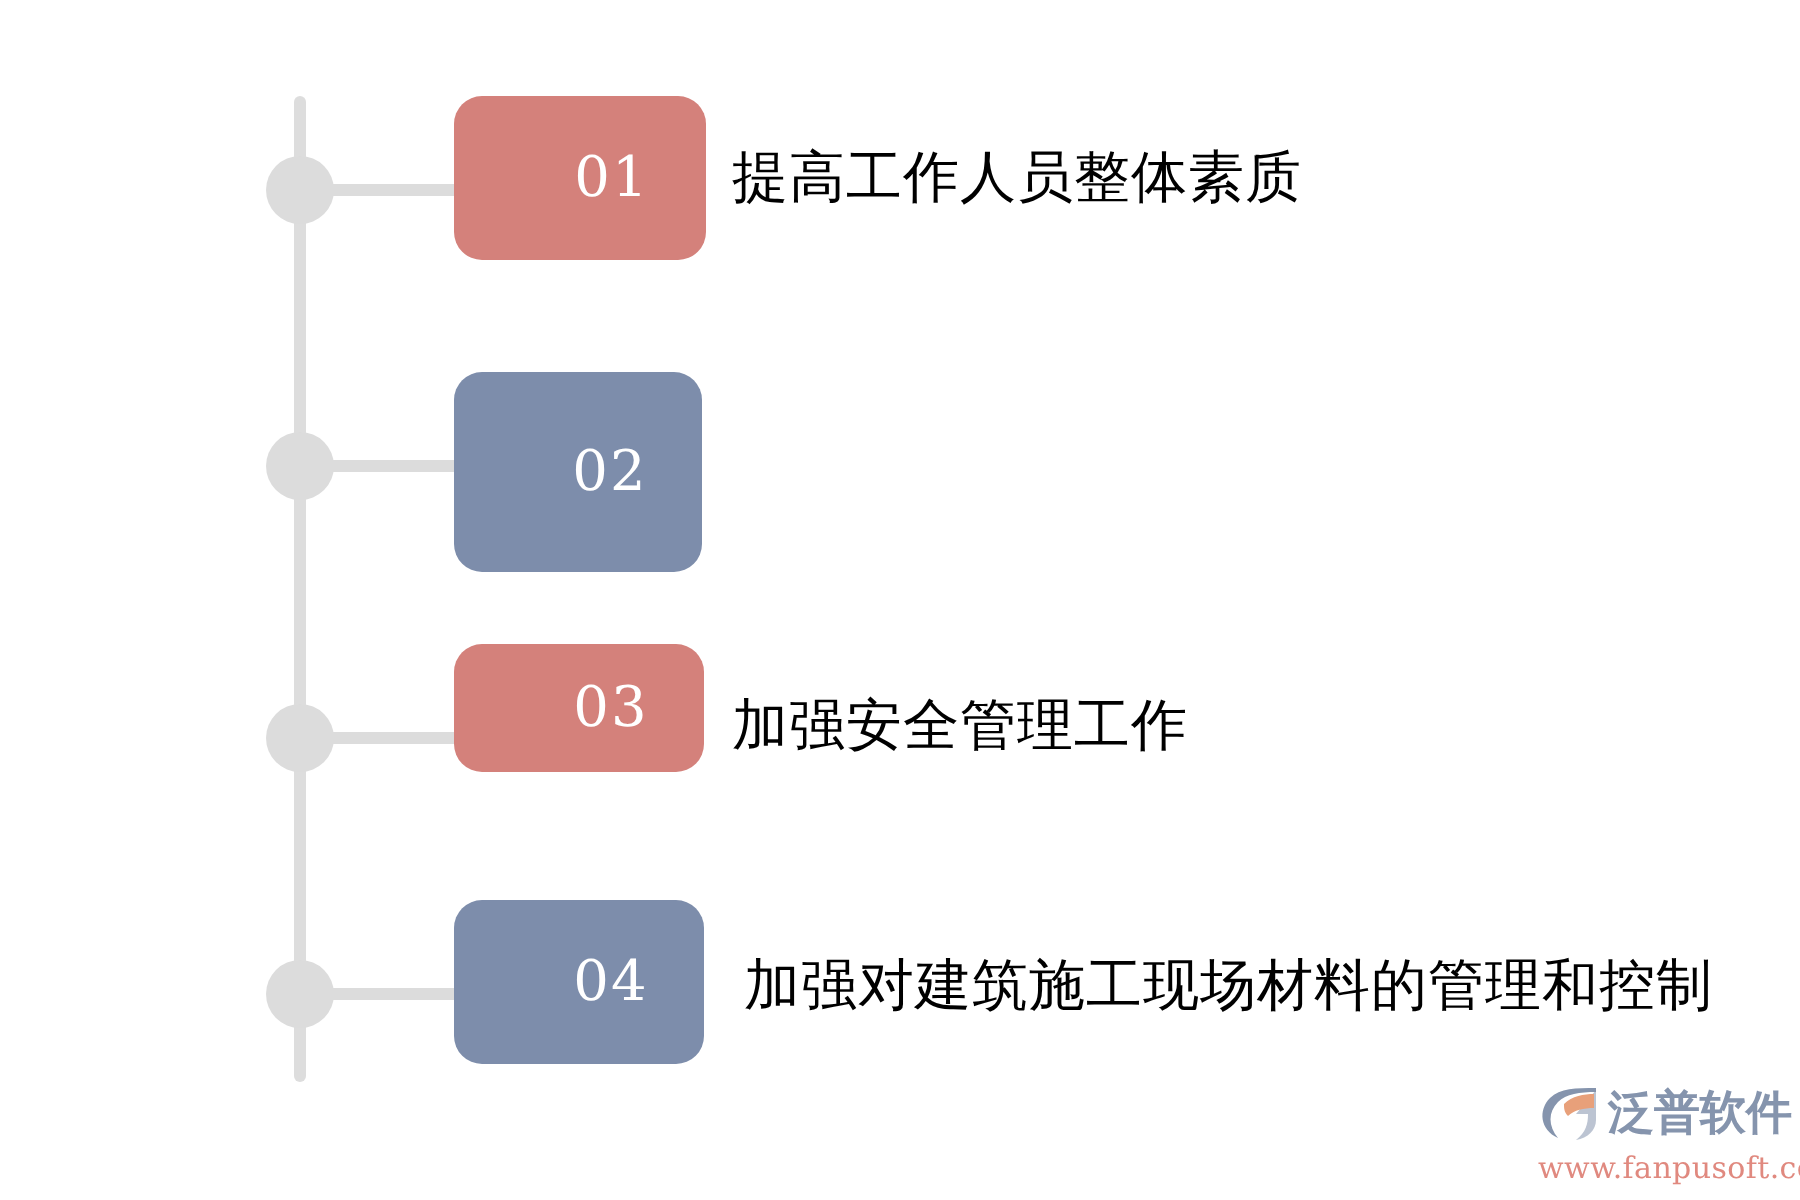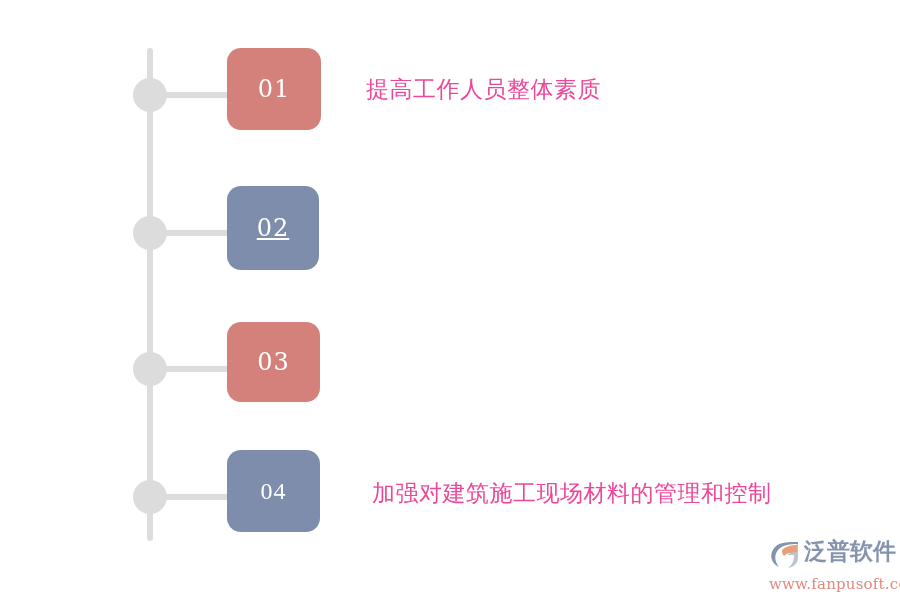--- a/index.html
+++ b/index.html
@@ -74,58 +74,59 @@
     left: 227px;
     top: 0px;
     width: 94px;
     height: 82px;
     border-radius: 14px;
     display: flex;
     align-items: center;
     justify-content: center;
     color: #ffffff;
     font-family: "DejaVu Serif", "Liberation Serif", serif;
-    font-size: 24px;
+    font-size: 28px;
     font-weight: 400;
     letter-spacing: 1px;
     line-height: 1;
+    padding-left: 32px;
   }
   .badge.red  { background: #d4817b; }
   .badge.blue { background: #7d8dab; }
 
-  .row-2 .badge { width: 92px; height: 84px; text-decoration: underline; }
-  .row-3 .badge { width: 93px; height: 80px; }
-  .row-4 .badge { width: 93px; height: 82px; top: -2px; font-family: Liberation Serif, serif; }
+  .row-2 .badge { width: 92px; height: 100px; }
+  .row-3 .badge { width: 93px; height: 64px; }
+  .row-4 .badge { width: 93px; height: 82px; top: -2px; }
 
   
   .desc {
     position: absolute;
     left: 366px;
     top: 0;
     height: 82px;
     display: flex;
     align-items: center;
-    color: #ec4899;
-    font-size: 23px;
+    color: #000000;
+    font-size: 28px;
     letter-spacing: 0.5px;
     white-space: nowrap;
   }
   .row-4 .desc { left: 372px; }
 
   
   .watermark {
     position: absolute;
     left: 768px;
     top: 540px;
     width: 130px;
     height: 55px;
   }
   .wm-top {
     display: flex;
-    align-items: flex-start;
+    align-items: center;
     height: 34px;
   }
   .wm-mark {
     width: 34px;
     height: 30px;
     flex: 0 0 34px;
     position: relative;
   }
   .wm-name {
     color: #8594ad;
@@ -168,20 +169,21 @@
       <span>02</span>
     </div>
   </div>
 
   <div class="row row-3">
     <div class="node-dot"></div>
     <div class="connector"></div>
     <div class="badge red">
       <span>03</span>
     </div>
+    <div class="desc">加强安全管理工作</div>
   </div>
 
   <div class="row row-4">
     <div class="node-dot"></div>
     <div class="connector"></div>
     <div class="badge blue">
       <span>04</span>
     </div>
     <div class="desc">加强对建筑施工现场材料的管理和控制</div>
   </div>

